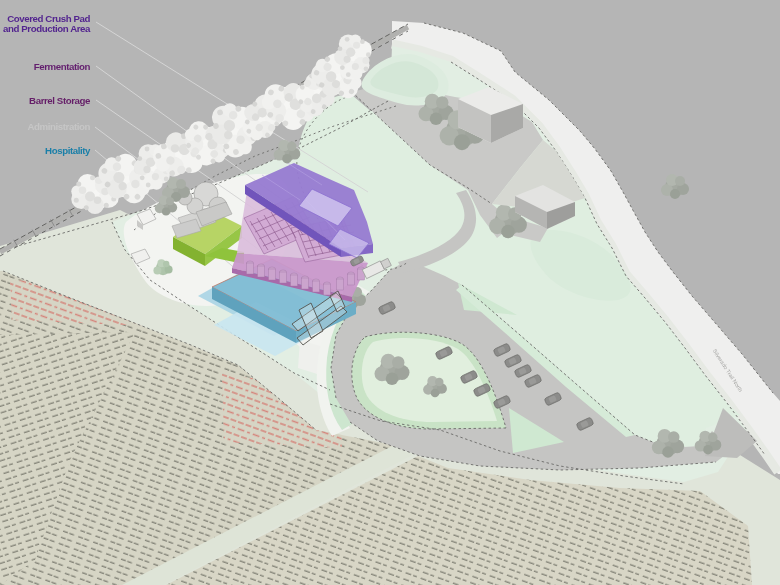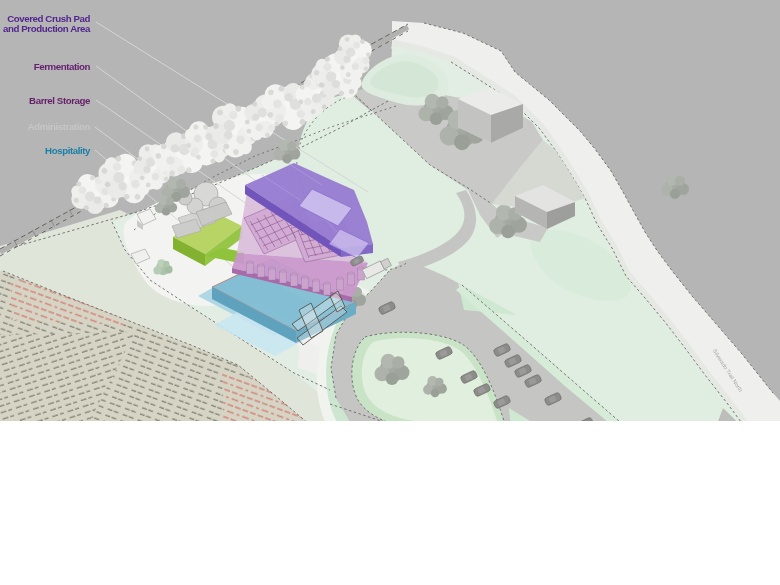--- a/index.html
+++ b/index.html
@@ -1,16 +1,16 @@
 <!DOCTYPE html>
 <html><head>
 <meta charset="utf-8">
 <style>
 html,body{margin:0;padding:0;background:#fff;}
-#wrap{width:780px;height:421px;position:relative;overflow:hidden;font-family:"Liberation Sans",sans-serif;}
+#wrap{width:780px;height:585px;position:relative;overflow:hidden;font-family:"Liberation Sans",sans-serif;}
 </style>
 </head>
 <body>
 <div id="wrap">
 <svg width="780" height="585" viewBox="0 0 780 585">
 <defs>
 <pattern id="rowsA" width="16" height="6.5" patternUnits="userSpaceOnUse" patternTransform="rotate(20)">
   <line x1="1" y1="3" x2="13" y2="3" stroke="#85857a" stroke-width="1.2" stroke-dasharray="5 1.5"></line>
 </pattern>
 <pattern id="rowsB" width="16" height="6.5" patternUnits="userSpaceOnUse" patternTransform="rotate(20)">

